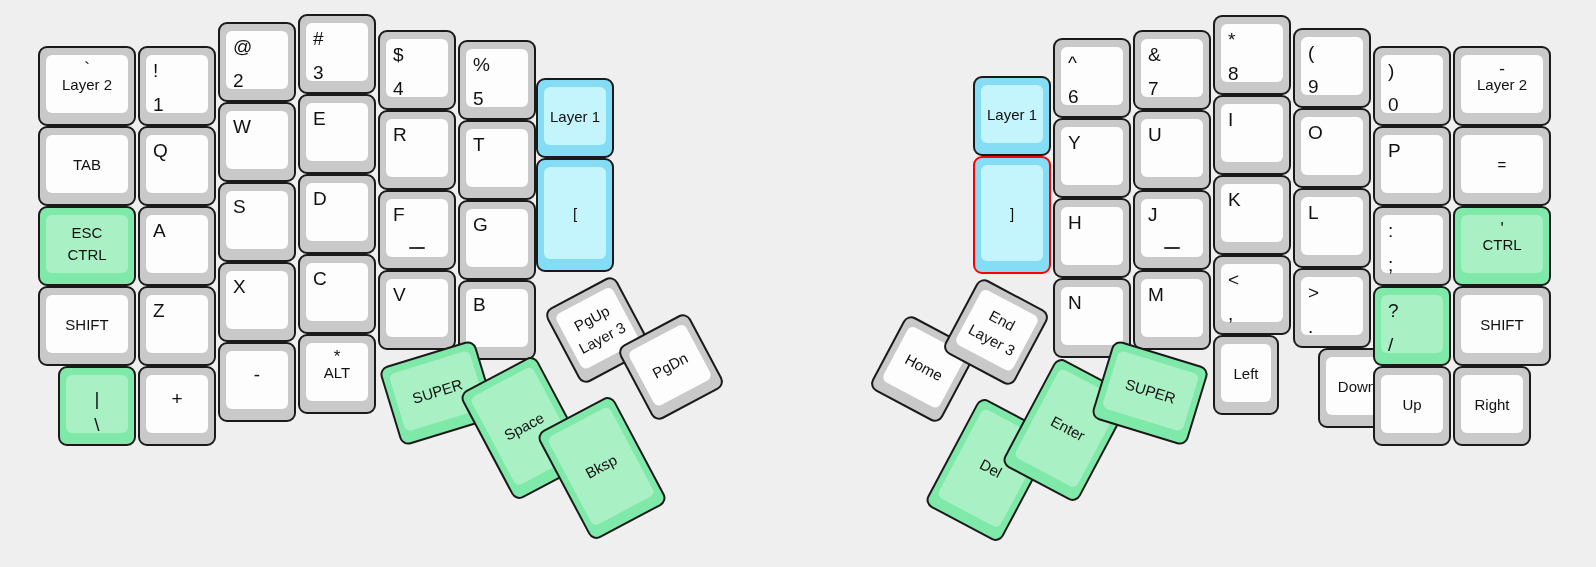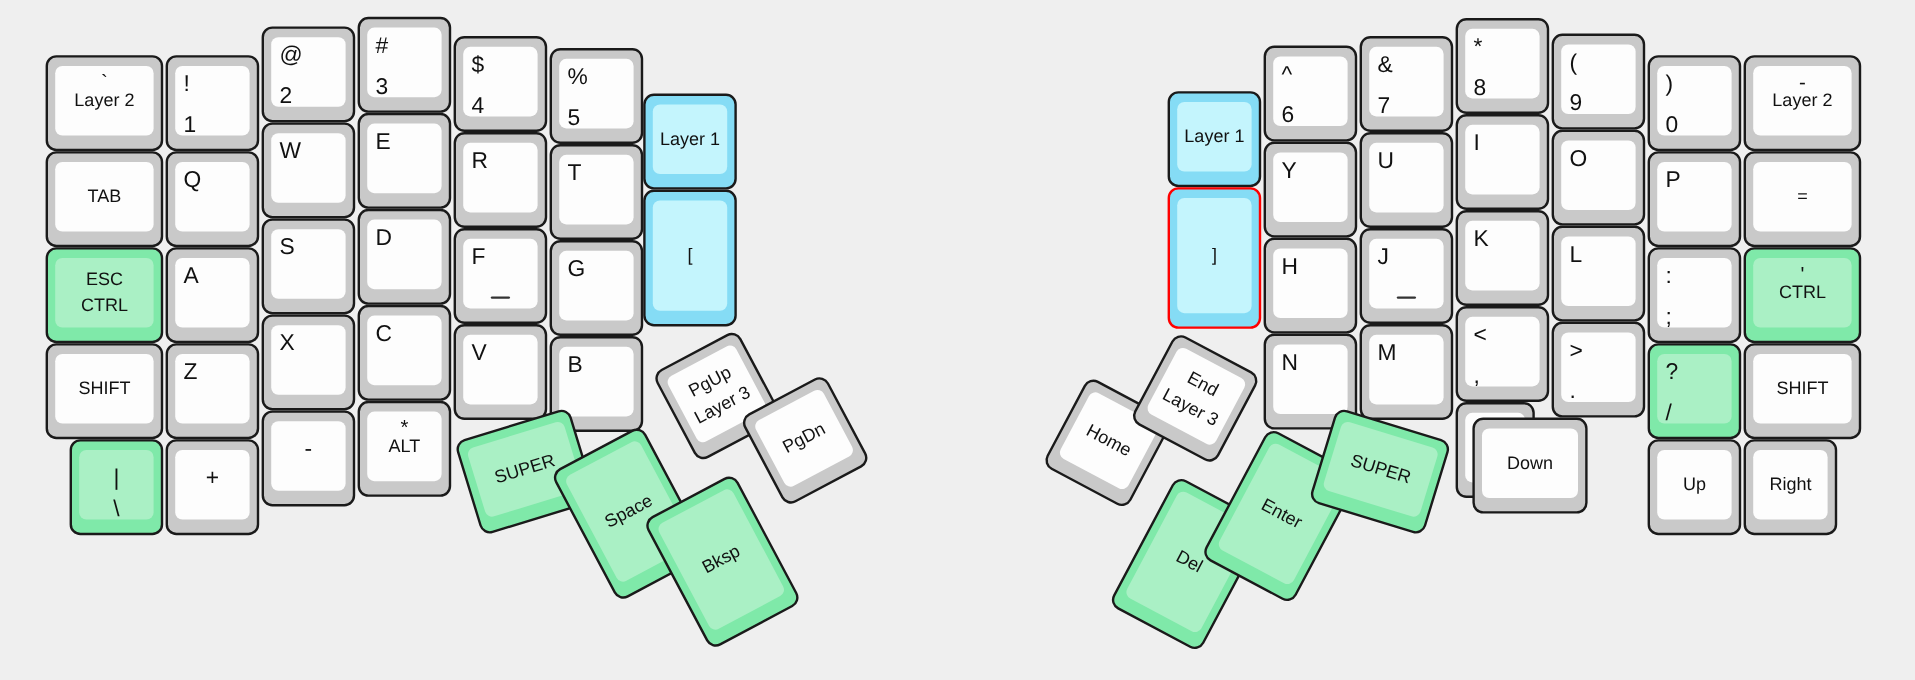--- a/index.html
+++ b/index.html
@@ -365,21 +365,21 @@
     <div class="cap">
           <span class="lg ltr">L</span>
         </div>
   </div>
   <div class="key white" style="left:1293px;top:268px;width:78px;height:80px;">
     <div class="cap">
       <span class="lg col2a">&gt;</span>
       <span class="lg col2b">.</span>
     </div>
   </div>
-  <div class="key white" style="left:1227px;top:348px;width:96px;height:80px;">
+  <div class="key white" style="left:1318px;top:348px;width:78px;height:80px;">
     <div class="cap">
           <span class="lg c1">Down</span>
         </div>
   </div>
 
   <div class="key white" style="left:1373px;top:46px;width:78px;height:80px;">
     <div class="cap">
       <span class="lg col2a">)</span>
       <span class="lg col2b">0</span>
     </div>

